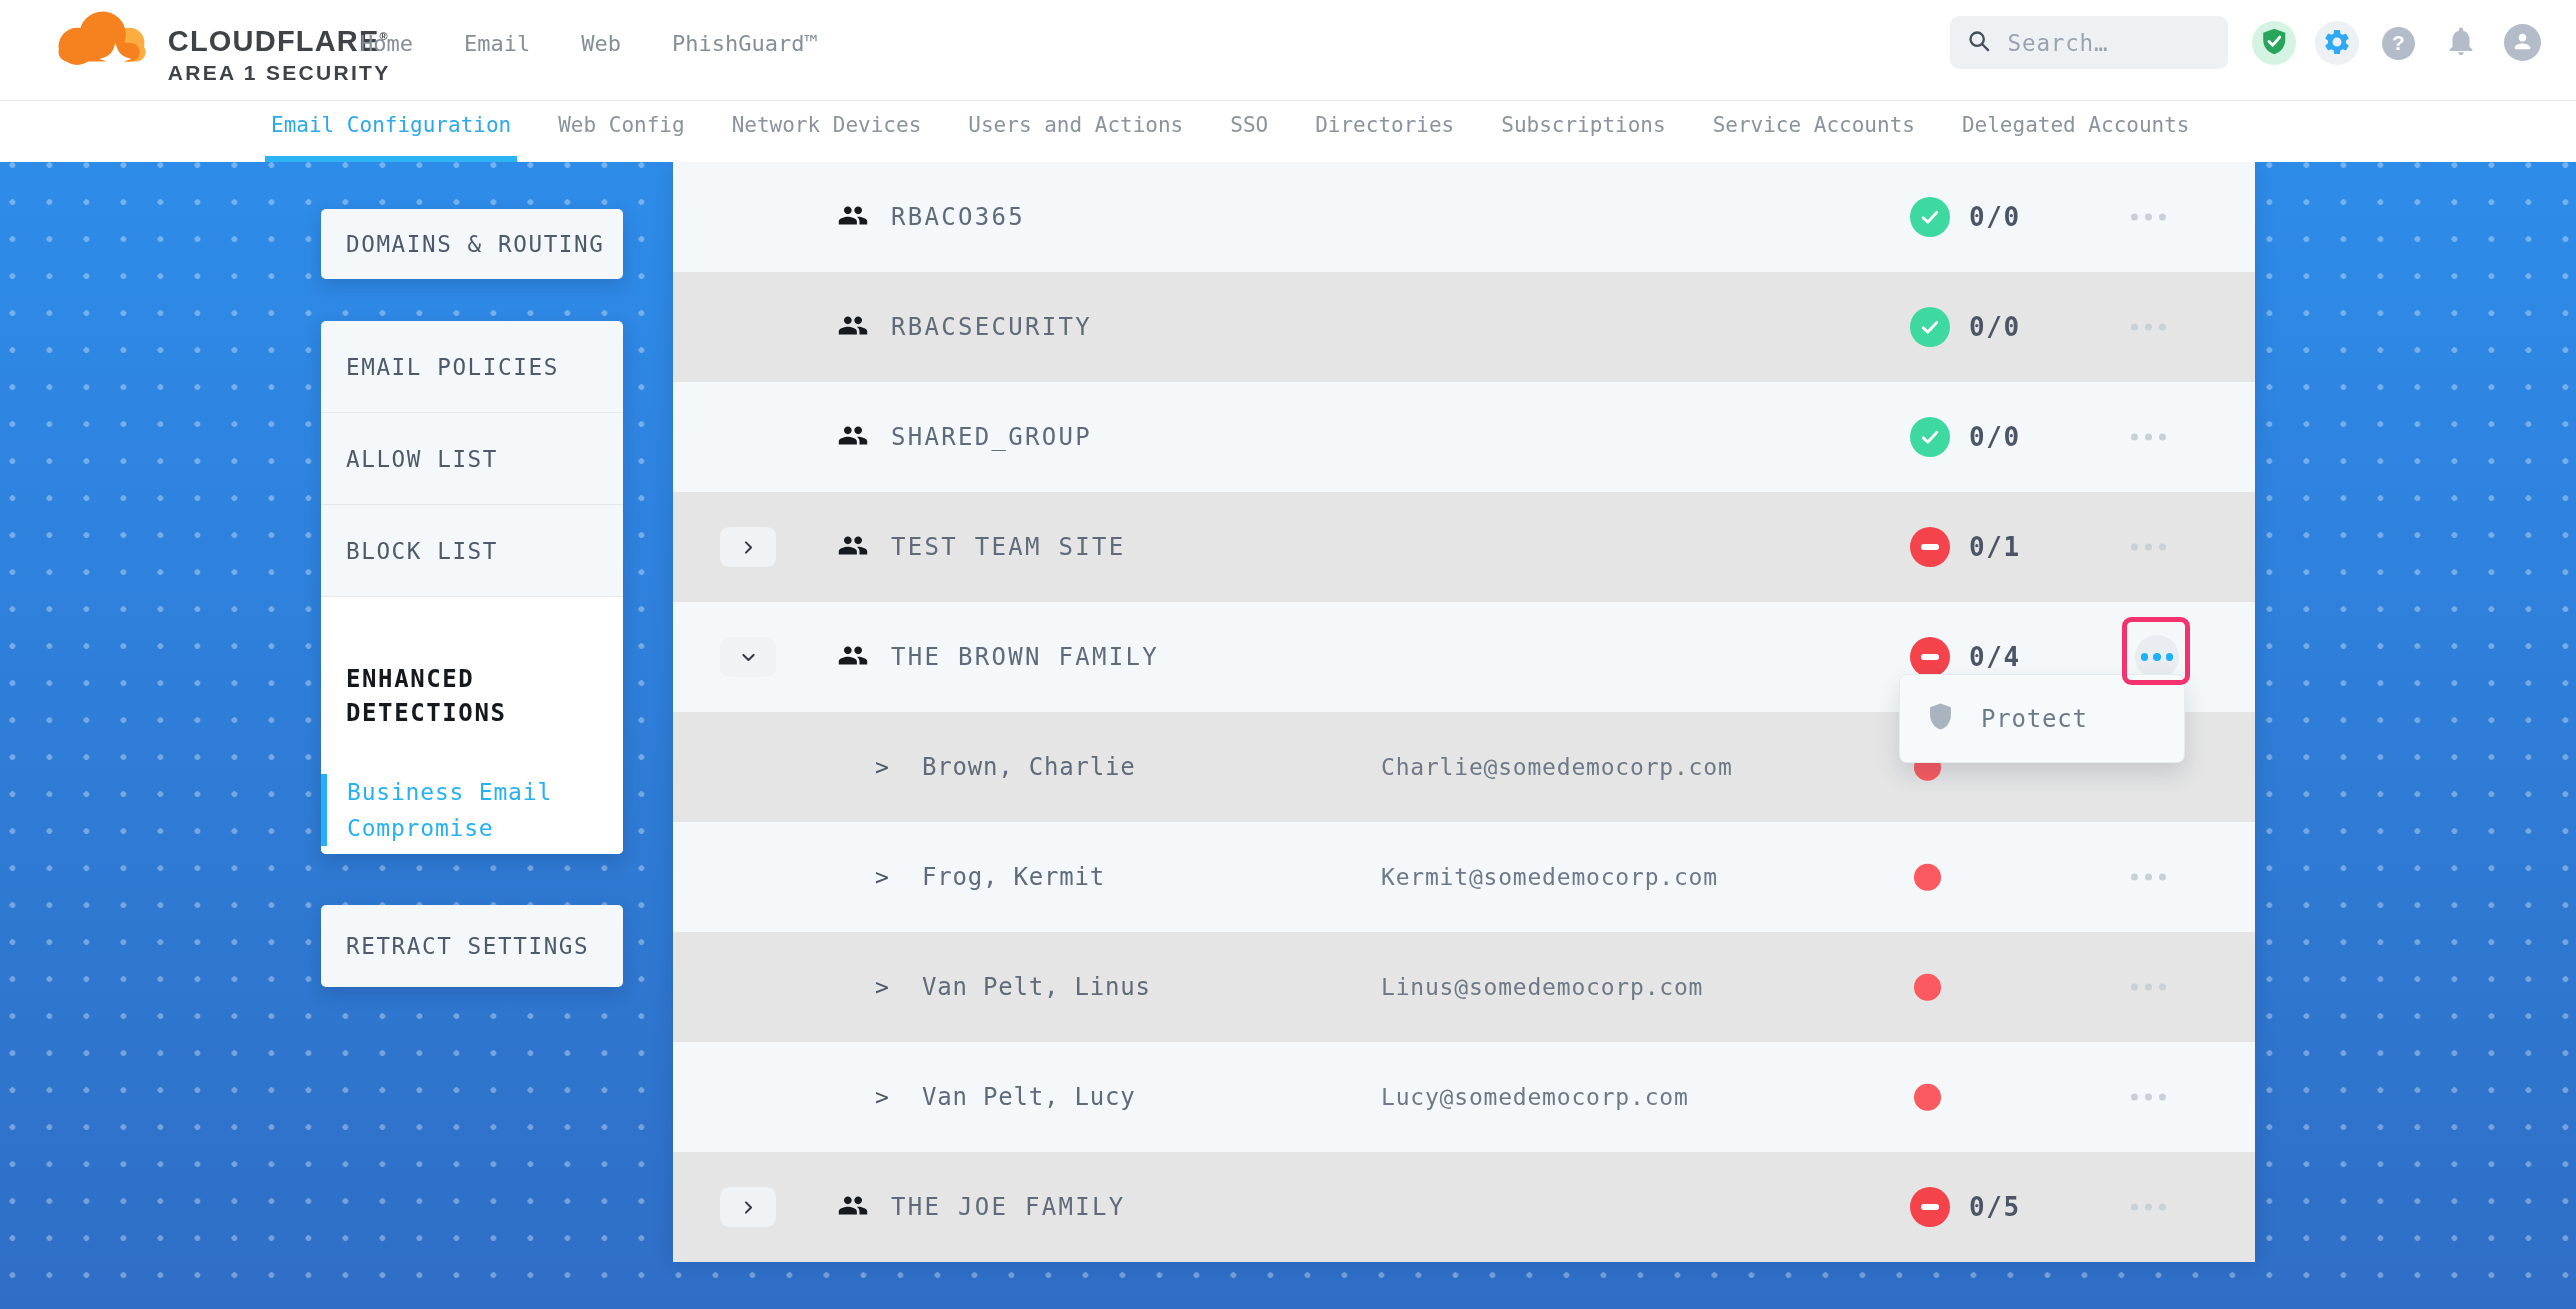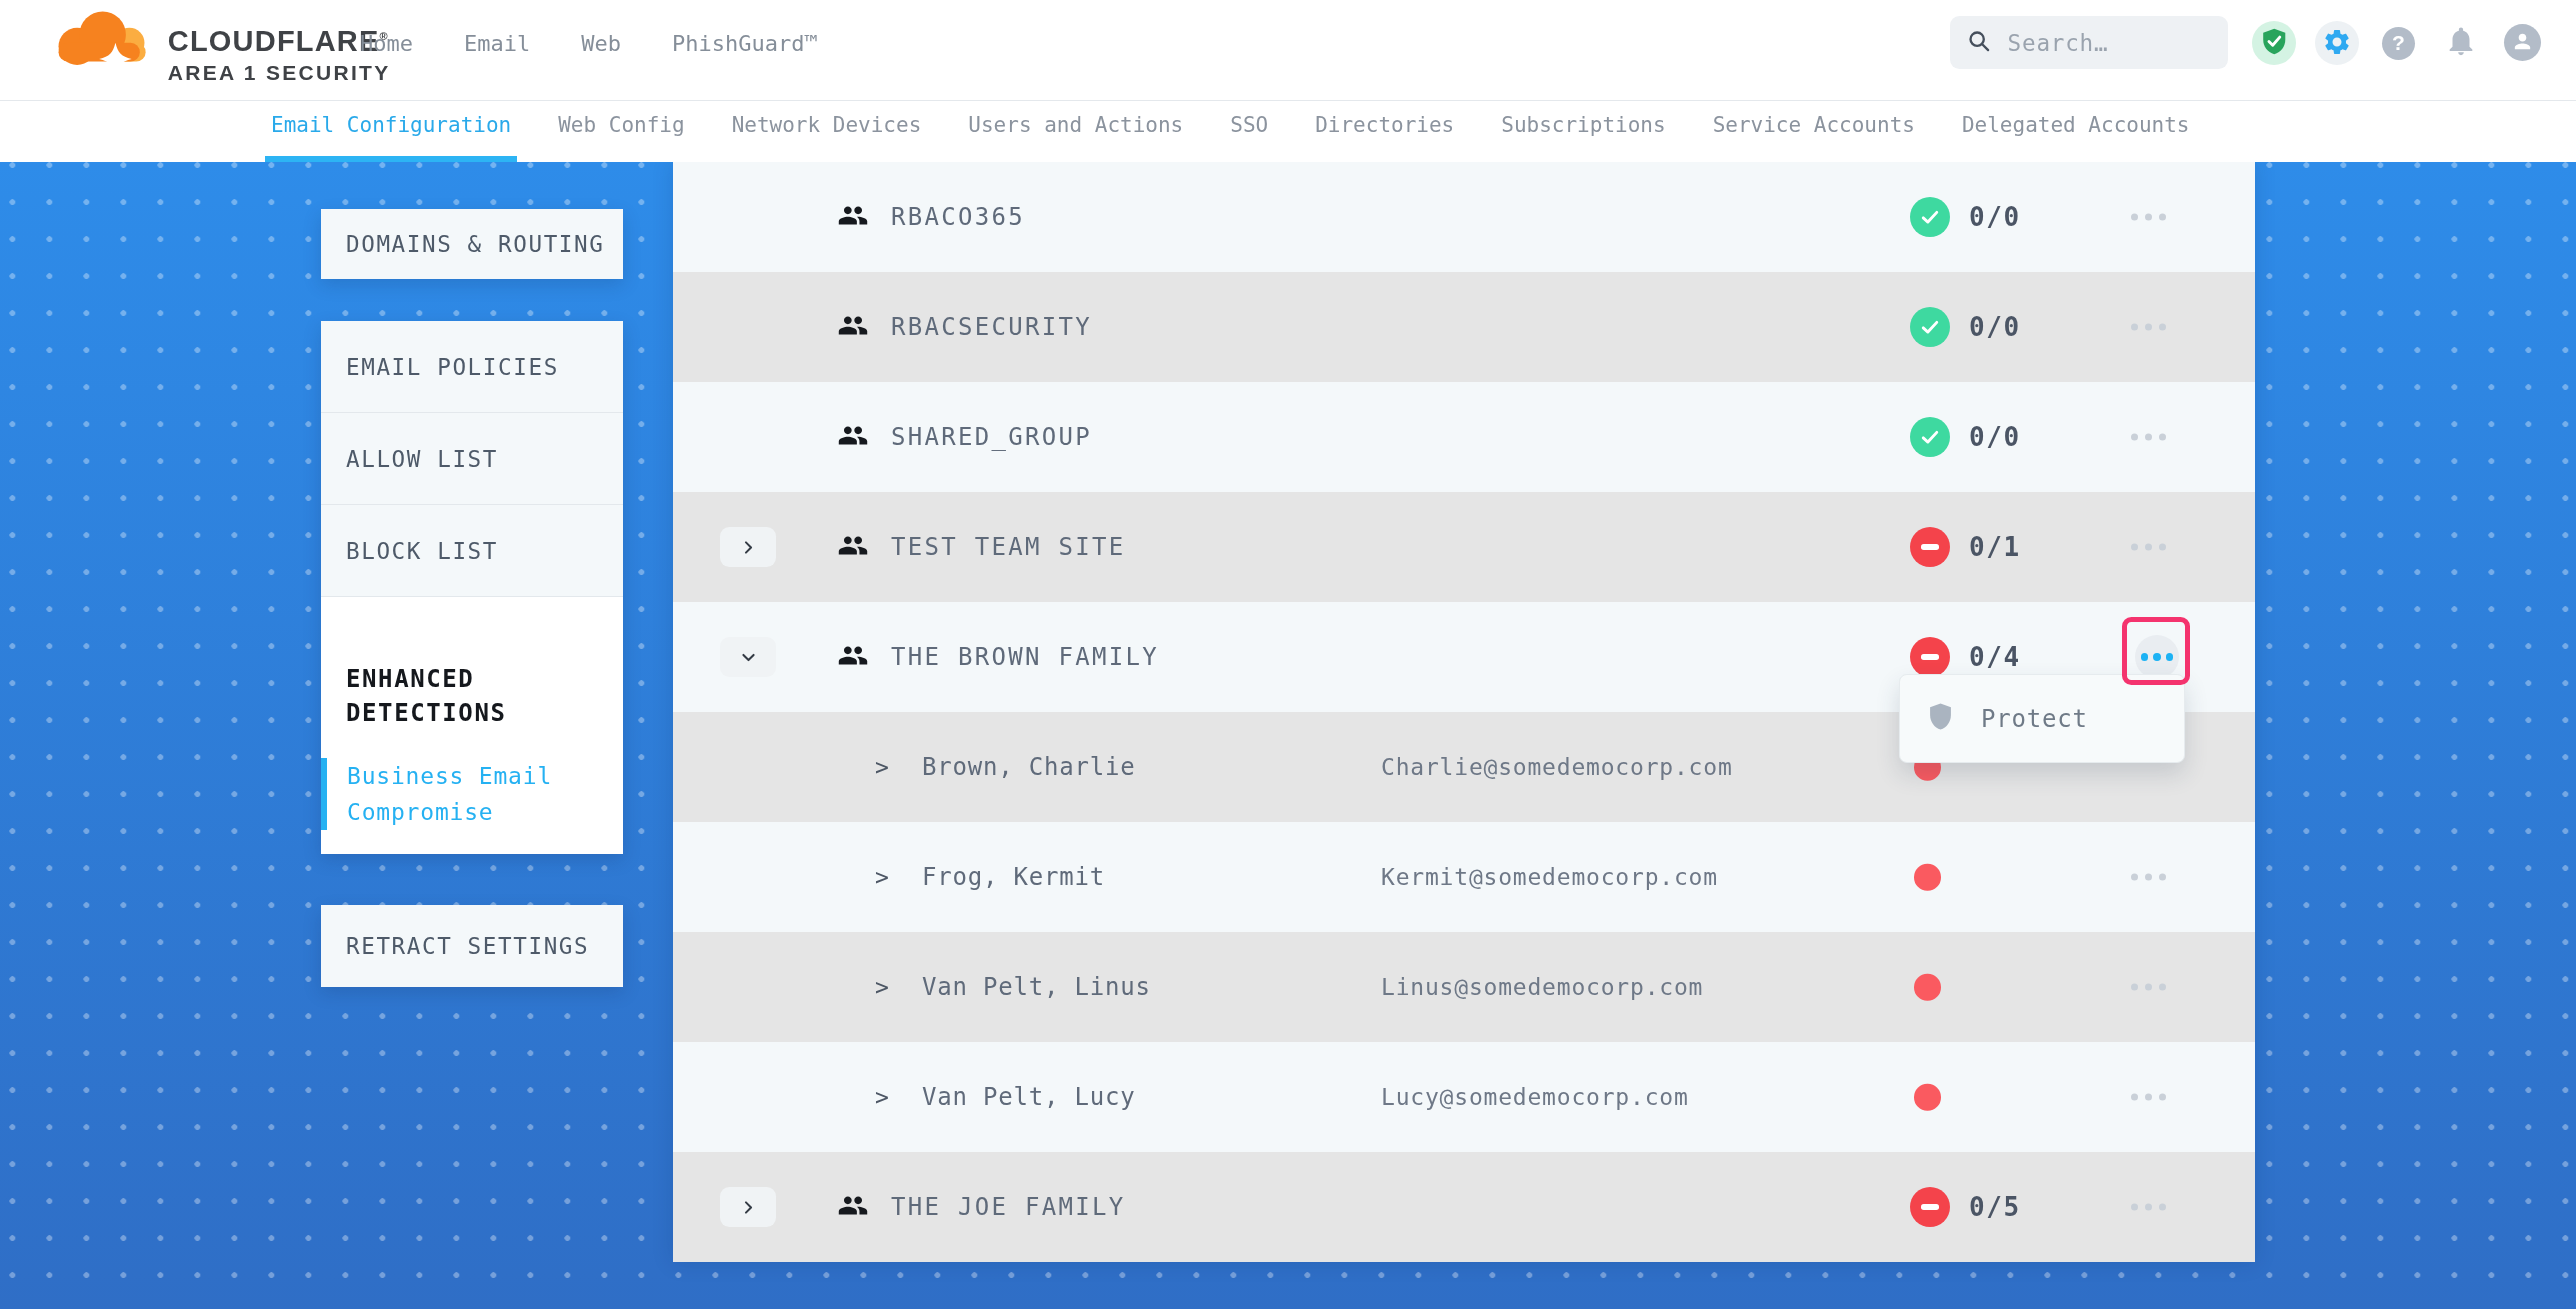--- a/index.html
+++ b/index.html
@@ -50,35 +50,35 @@
     display:flex; align-items:center; padding-left:271px; gap:47px;
   }
   .tab{ position:relative; height:75px; display:flex; align-items:center;
         font-size:21px; color:#8b939e; cursor:pointer; white-space:nowrap; }
   .tab.active{ color:#29a9ea; }
   .tab.active::after{
     content:""; position:absolute; left:-6.2px; right:-6.2px; bottom:0; height:6.2px; background:#2db4f4;
   }
   
   .side-card{
-    position:absolute; left:321px; width:302px; border-radius:0; background:#f4f8fa;
+    position:absolute; left:321px; width:302px; border-radius:5px; background:#f4f8fa;
     box-shadow:0 6.2px 17px rgba(15,40,85,.18); z-index:2; overflow:hidden;
   }
   .card-a{ top:209px; height:70px; }
   .card-b{ top:321px; height:533px; }
   .card-c{ top:905px; height:82px; }
   .side-single{ height:100%; display:flex; align-items:center; padding-left:25px;
     font-size:22.6px; letter-spacing:1.6px; color:#4e5a69; cursor:pointer; }
   .side-item{ height:92px; display:flex; align-items:center; padding-left:25px;
     font-size:22.6px; letter-spacing:1.6px; color:#4e5a69; cursor:pointer;
     border-bottom:1.6px solid #e3e8ec; }
   .enh{ background:#fff; padding:65px 20px 23px 0; }
   .enh-title{ padding-left:25px; font-size:24px; font-weight:bold; letter-spacing:1.6px;
     line-height:34px; color:#15181d; width:257px; }
-  .enh-sub{ margin-top:28px; font-size:23px; letter-spacing:0.8px; line-height:36px; cursor:pointer; }
+  .enh-sub{ margin-top:44px; font-size:23px; letter-spacing:0.8px; line-height:36px; cursor:pointer; }
   .enh-sub.active{ color:#25b1f2; border-left:6.2px solid #25b1f2; padding-left:20px; width:257px; }
   .enh-sub.normal{ margin-top:38px; color:#606c7c; }
   
   .table{
     position:absolute; left:673px; top:162px; width:1582px; height:1100px; z-index:3;
     box-shadow:0 0 20px rgba(15,40,85,.16);
   }
   .row{ position:relative; height:110px; background:#e5e5e5; }
   .row.alt{ background:#f4f8fa; }
   .vmid{ position:absolute; top:50%; transform:translateY(-50%); }

